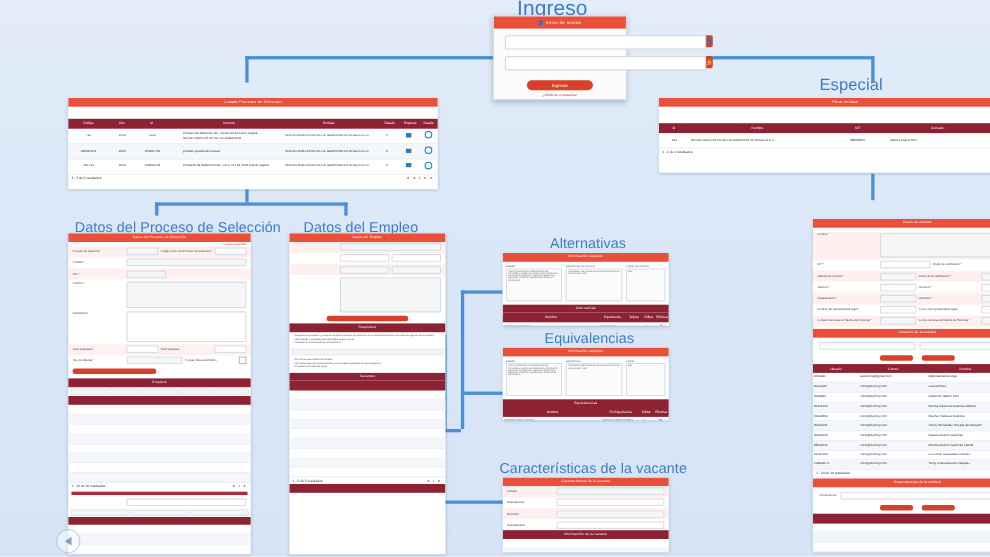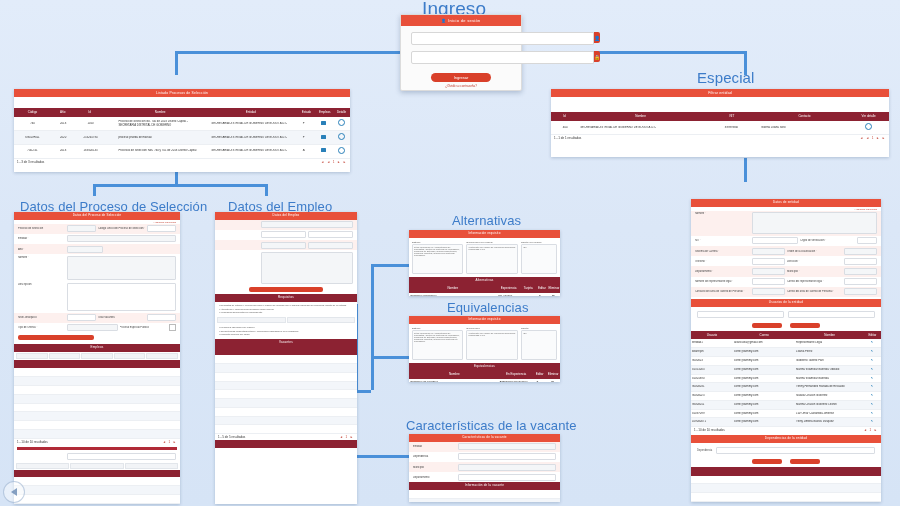--- a/index.html
+++ b/index.html
@@ -2,21 +2,21 @@
 <html><head>
 <meta charset="utf-8">
 <style>
   html,body{margin:0;padding:0;}
   body{
     width:900px;height:506px;overflow:hidden;
     font-family:"Liberation Sans", sans-serif;
     background:linear-gradient(180deg,#e2ecfa 0%,#dbe7f7 45%,#d6e4f6 100%);
     position:relative;
   }
-  .canvas{position:absolute;inset:0;}
+  .canvas{position:absolute;inset:0;margin-left:48px;}
 
   
   .conn{position:absolute;background:#4a90d9;}
   .conn-v{width:3px;}
   .conn-h{height:3px;}
 
   
   .title{
     position:absolute;color:#3d7cc9;font-weight:400;
     letter-spacing:.1px;white-space:nowrap;

